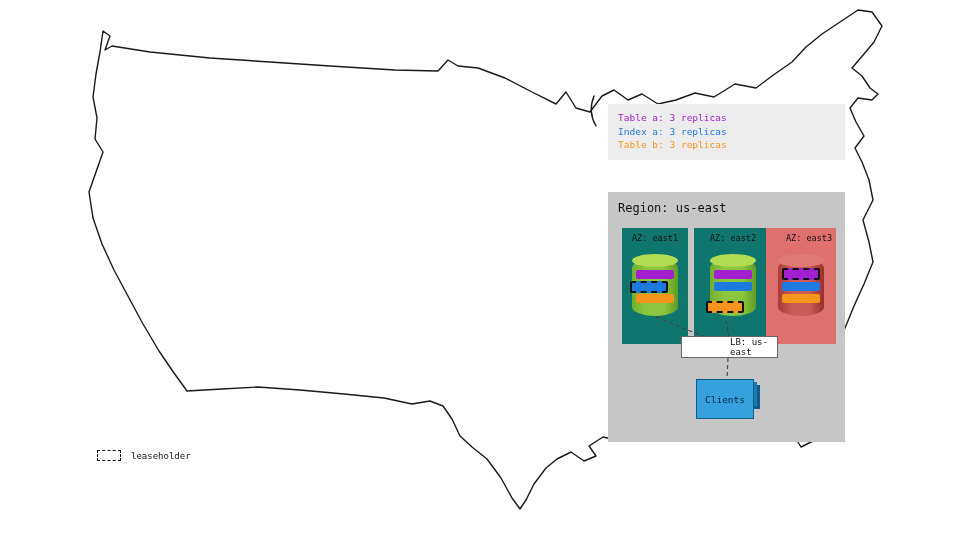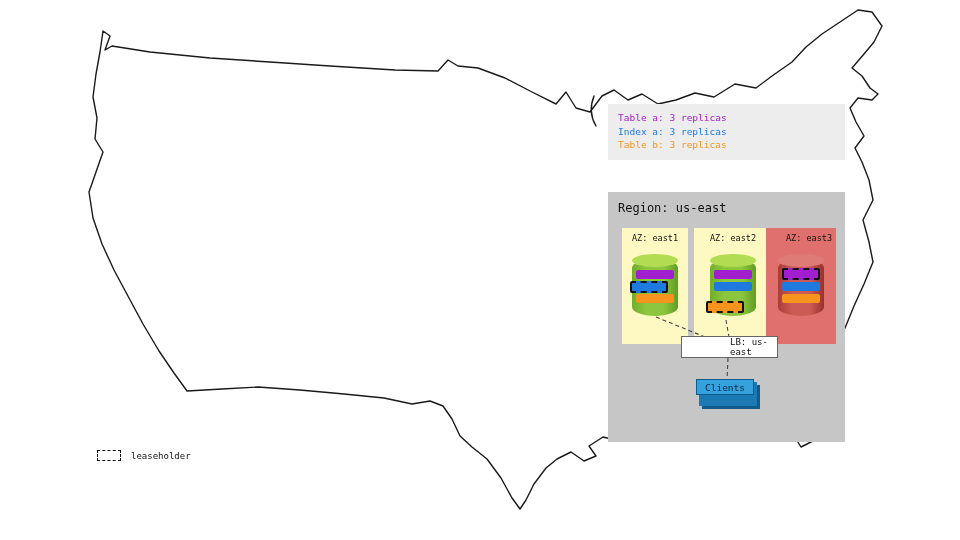--- a/index.html
+++ b/index.html
@@ -12,21 +12,21 @@
   
   .legend-panel { position:absolute; left:608px; top:104px; width:237px; height:56px;
                   background:#ededed; padding:7px 0 0 10px; }
   .legend-item { font-size:9.5px; line-height:13.5px; white-space:pre; }
 
   
   .region-panel { position:absolute; left:608px; top:160px; width:237px; height:250px;
                   background:#c6c6c6;margin-top:32px; }
   .region-title { position:absolute; left:10px; top:9px; font-size:12px; color:#111; }
 
-  .az { position:absolute; top:36px; height:116px; background:#fef9c3; }
+  .az { position:absolute; top:36px; height:116px; background:#0f766e; }
   .az1 { left:14px; width:66px; }
   .az2 { left:86px; width:78px; }
   .az3 { left:158px; width:70px; background:#e0706e; }
   .az-label { text-align:center; margin-top:5px; font-size:8.5px; color:#111; }
 
   .cylinder { position:absolute; left:50%; transform:translateX(-50%); top:26px;
               width:46px; height:62px; }
   .cyl-body { position:absolute; top:5px; left:0; width:46px; height:57px;
               background:linear-gradient(90deg,#6fae2c,#8cc63e 30%,#8cc63e 70%,#5f9c24);
               border-radius:23px / 9px; }
@@ -47,21 +47,21 @@
 
   .lb-box { position:absolute; left:73px; top:144px; width:97px; height:22px;
             background:#ffffff; border:1px solid #666; z-index:6;
             display:flex; align-items:center; justify-content:center;
             font-size:9px; color:#111;padding-left:48px; }
 
   .clients-wrap { position:absolute; left:88px; top:187px; width:64px; height:30px; z-index:6; }
   .clients-layer { position:absolute; width:58px; height:24px; }
   .clients-layer.l2 { left:6px; top:6px; background:#0f5c8c; }
   .clients-layer.l1 { left:3px; top:3px; background:#1b79b3; }
-  .clients-box { position:absolute; left:0; top:0; width:58px; height:16px;
+  .clients-box { position:absolute; left:0; top:0; width:58px; height:40px;
                  background:#35a2dd; border:1px solid #0d5c8e;
                  display:flex; align-items:center; justify-content:center;
                  font-size:9.5px; color:#06263f; }
 
   
   .lh-legend { position:absolute; left:97px; top:450px; display:flex; align-items:center; gap:10px; }
   .lh-swatch { width:24px; height:11px; border:1.6px dashed #111; background:#fff; }
   .lh-label  { font-size:9px; color:#111; }
 </style>
 </head>

